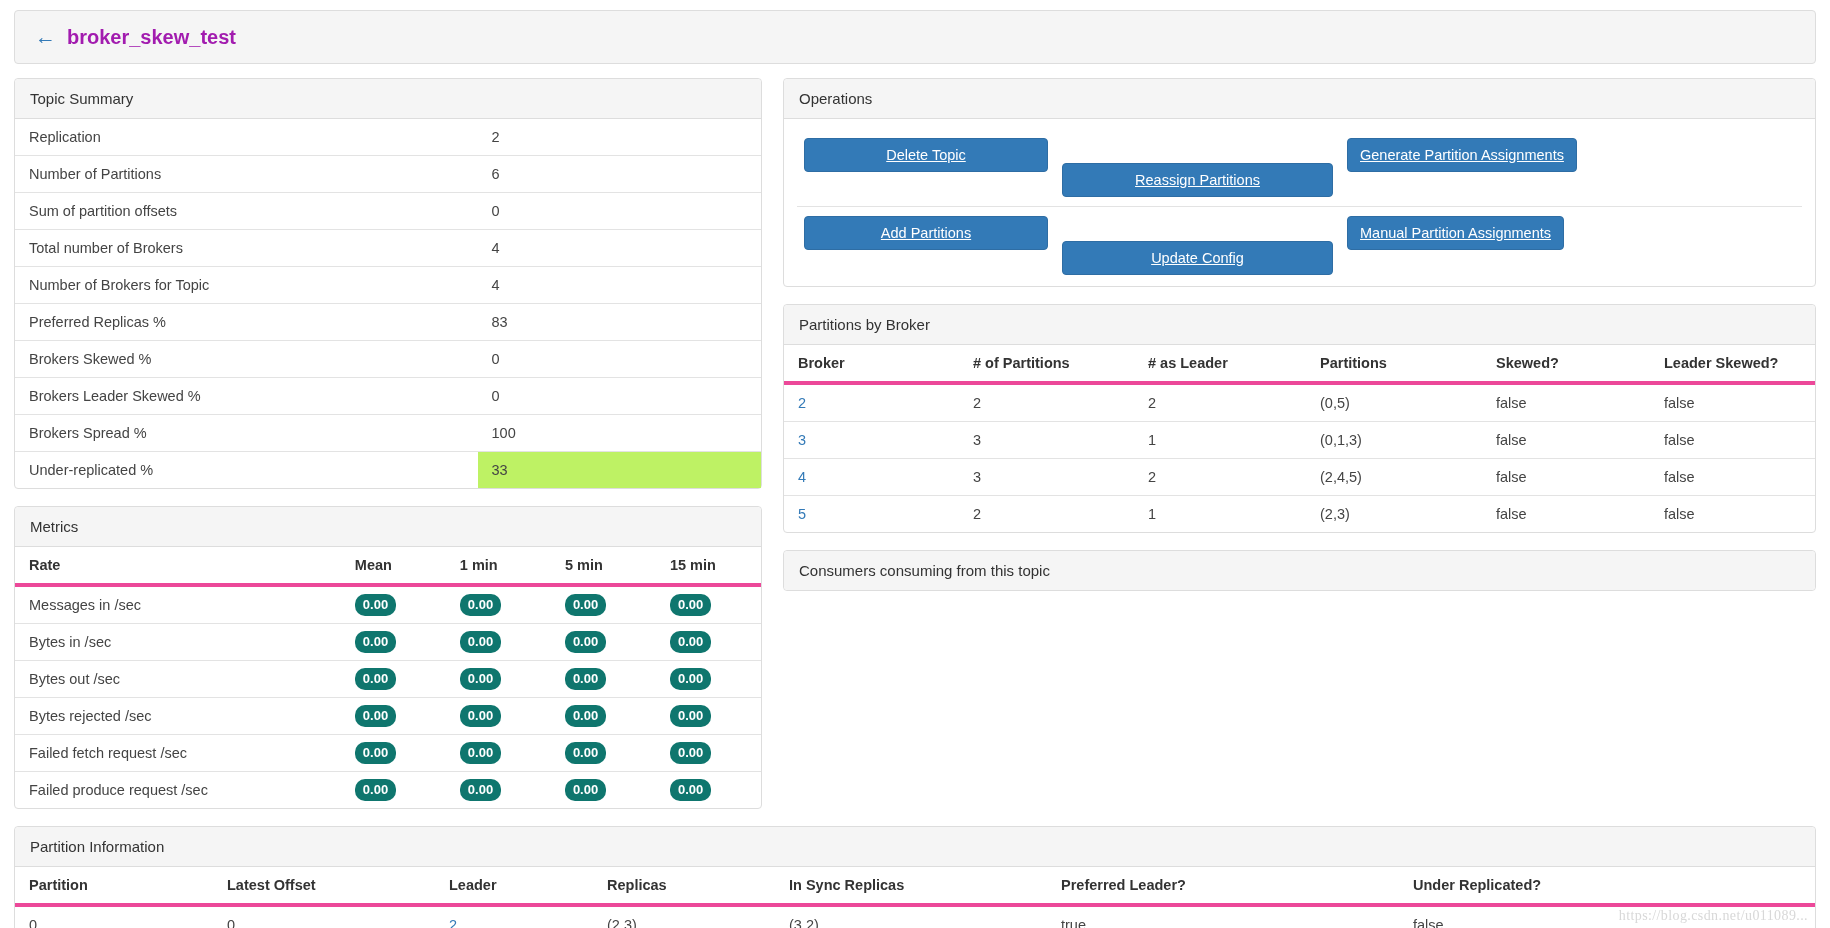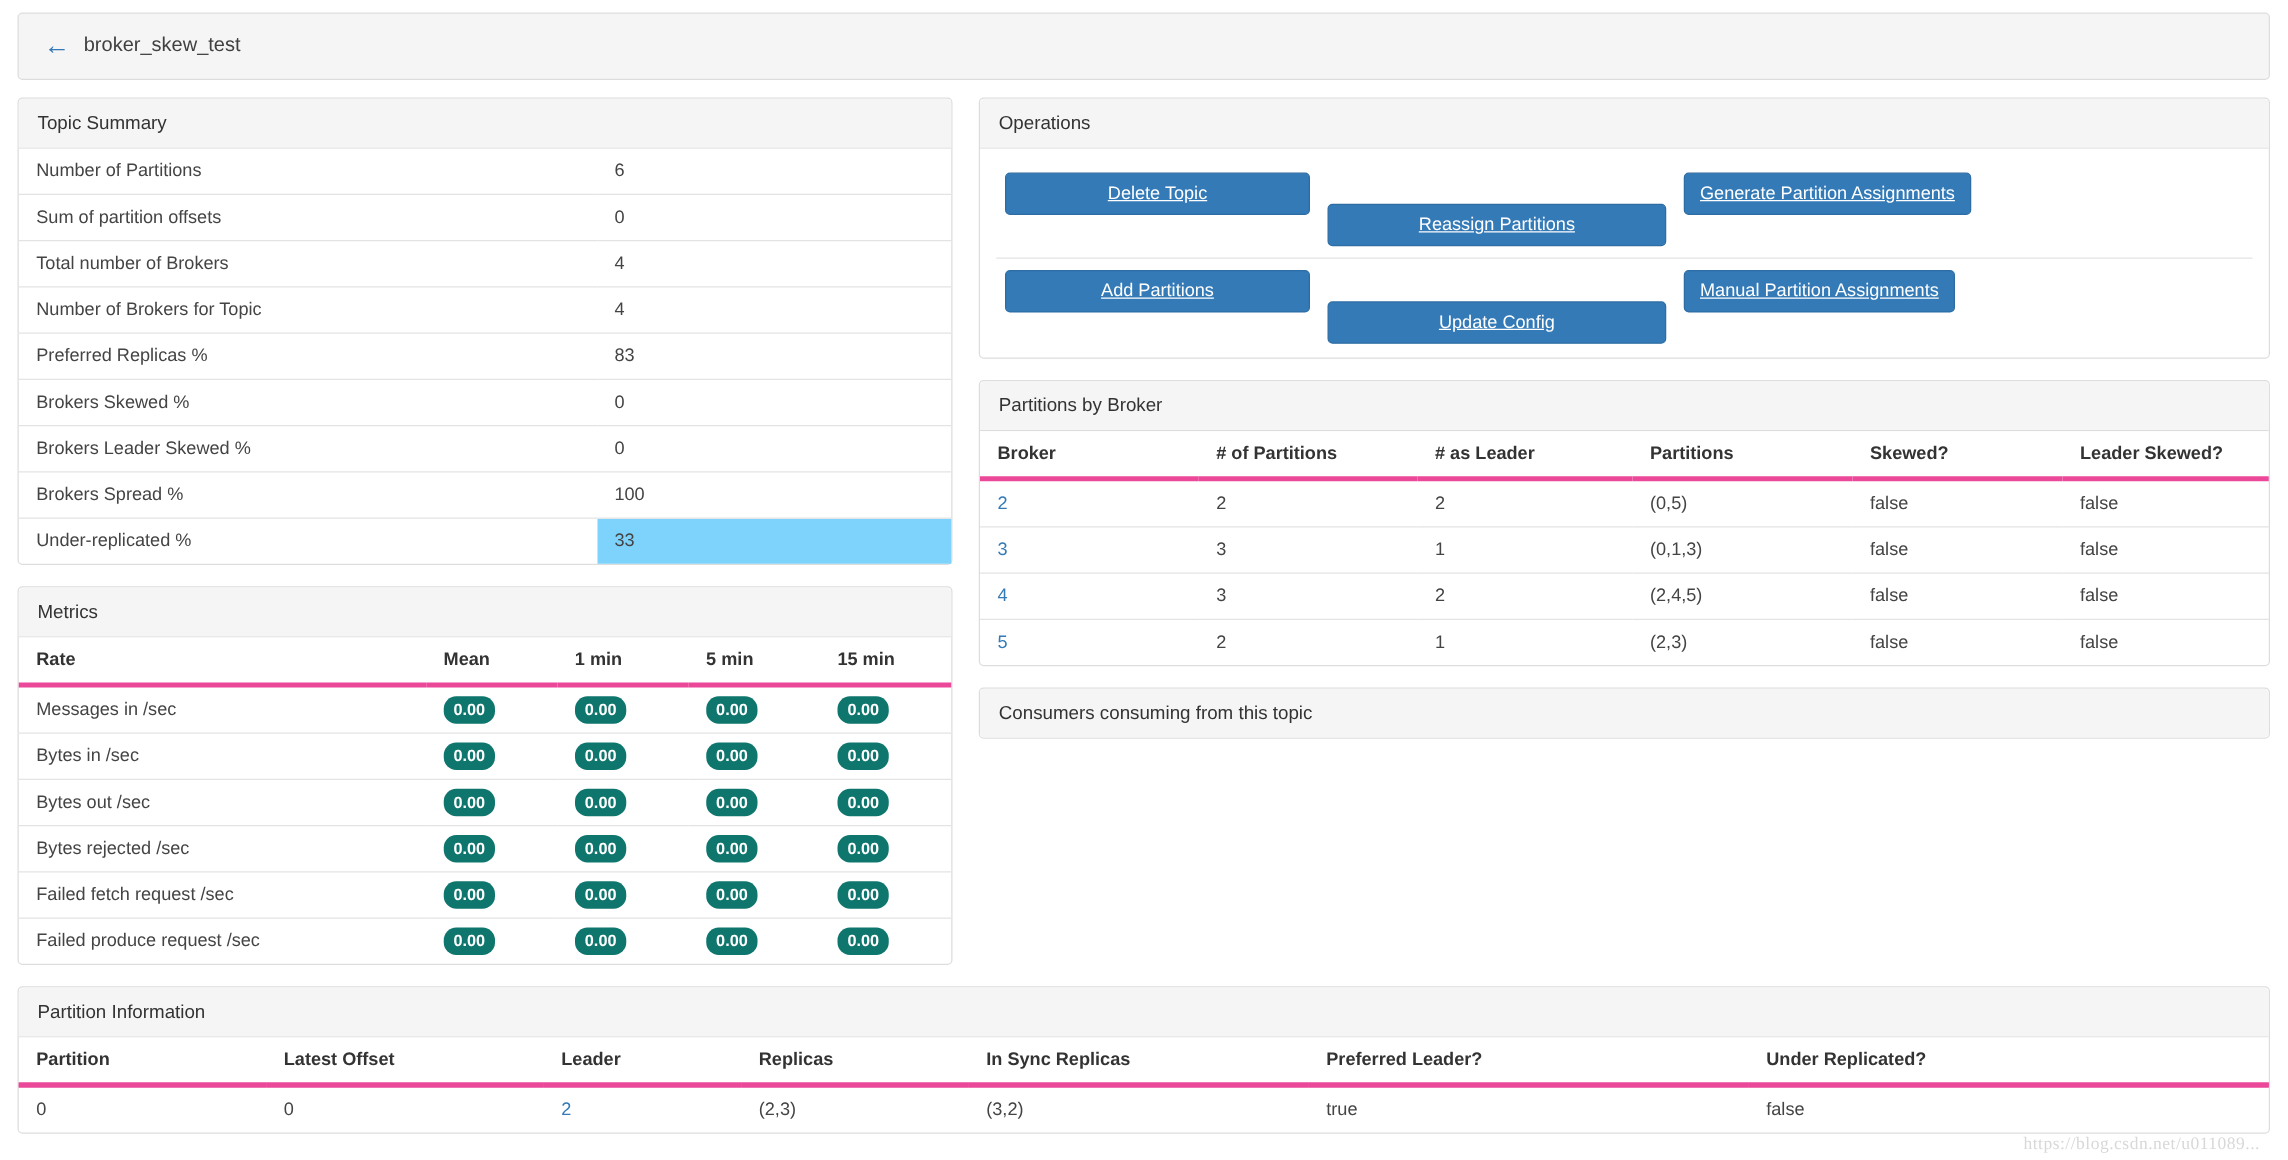--- a/index.html
+++ b/index.html
@@ -51,23 +51,23 @@
   }
   .back-arrow {
     color: #337ab7;
     font-size: 21px;
     margin-right: 11px;
     line-height: 1;
     display: inline-block;
     transform: translateY(-1px);
   }
   .topic-title {
-    font-size: 16px;
-    color: #404040;
-    font-weight: normal;
+    font-size: 20px;
+    color: #a21caf;
+    font-weight: bold;
     letter-spacing: 0px;
   }
 
   
   .cols { display: flex; gap: 21px; align-items: flex-start; }
   .col-left { width: 748px; flex: 0 0 748px; }
   .col-right { flex: 1 1 auto; }
 
   
   table { border-collapse: collapse; width: 100%; font-size: 14.5px; }
@@ -76,21 +76,21 @@
     font-weight: bold; text-align: left; color: #333;
     border-bottom: 4px solid #ec4899;
   }
   table td { border-top: 1px solid #e3e3e3; color: #444; }
   table tbody tr:first-child td { border-top: none; }
   .tbl-summary tr td:first-child { width: 62%; }
   .tbl-summary tr td:last-child { }
   .tbl-summary tbody tr td { border-top: 1px solid #e3e3e3; }
   .tbl-summary tbody tr:first-child td { border-top: none; }
 
-  .hl { background: #7dd3fc; }
+  .hl { background: #bef264; }
   a.lnk { color: #337ab7; text-decoration: none; }
 
   
   .btn {
     display: inline-block;
     background: #337ab7;
     border: 1px solid #2e6da4;
     color: #ffffff;
     font-size: 14.5px;
     line-height: 18px;
@@ -173,20 +173,24 @@
 
   <div class="cols">
 
     <div class="col-left">
 
       <div class="panel">
         <div class="panel-head">Topic Summary</div>
         <div class="panel-body">
           <table class="tbl-summary">
             <tbody>
+              <tr>
+                <td>Replication</td>
+                <td>2</td>
+              </tr>
               <tr>
                 <td>Number of Partitions</td>
                 <td>6</td>
               </tr>
               <tr>
                 <td>Sum of partition offsets</td>
                 <td>0</td>
               </tr>
               <tr>
                 <td>Total number of Brokers</td>

